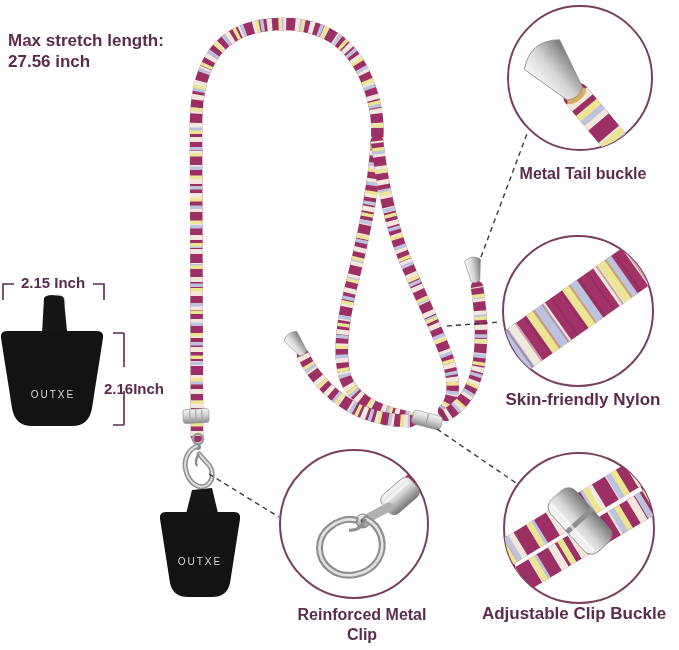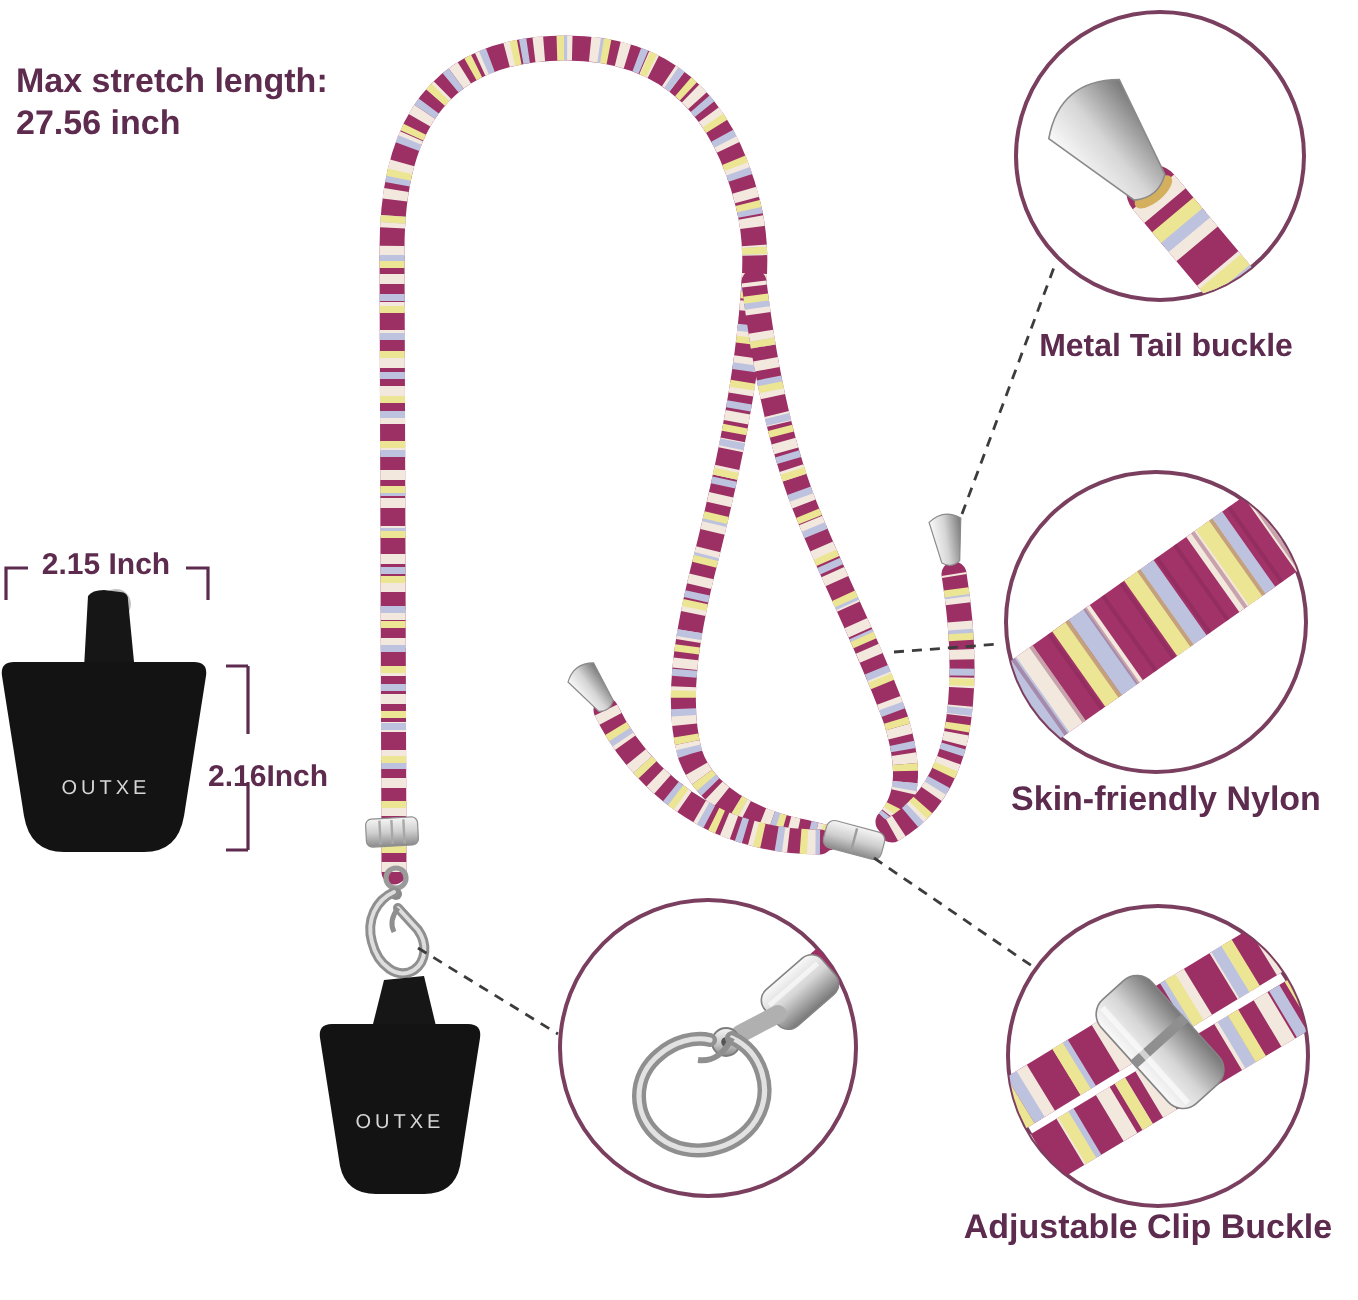--- a/index.html
+++ b/index.html
@@ -209,18 +209,20 @@
 <div class="label lbl-dim" style="left:-2px;top:274px;width:110px;text-align:center;">2.15 Inch</div>
 
 <div class="label lbl-dim" style="left:104px;top:380px;">2.16Inch</div>
 
 <div class="label lbl-callout" style="left:493px;top:165px;width:180px;">Metal Tail buckle</div>
 
 <div class="label lbl-callout-lg" style="left:488px;top:390px;width:190px;">Skin-friendly Nylon</div>
 
 <div class="label lbl-callout-lg" style="left:469px;top:604px;width:210px;">Adjustable Clip Buckle</div>
 
+<div class="label lbl-callout" style="left:272px;top:605px;width:180px;line-height:20px;">Reinforced Metal
+Clip</div>
 
 <div class="brand" style="left:23px;top:389px;">OUTXE</div>
 
 <div class="brand" style="left:170px;top:556px;">OUTXE</div>
 
 </div>
 
 </body></html>

